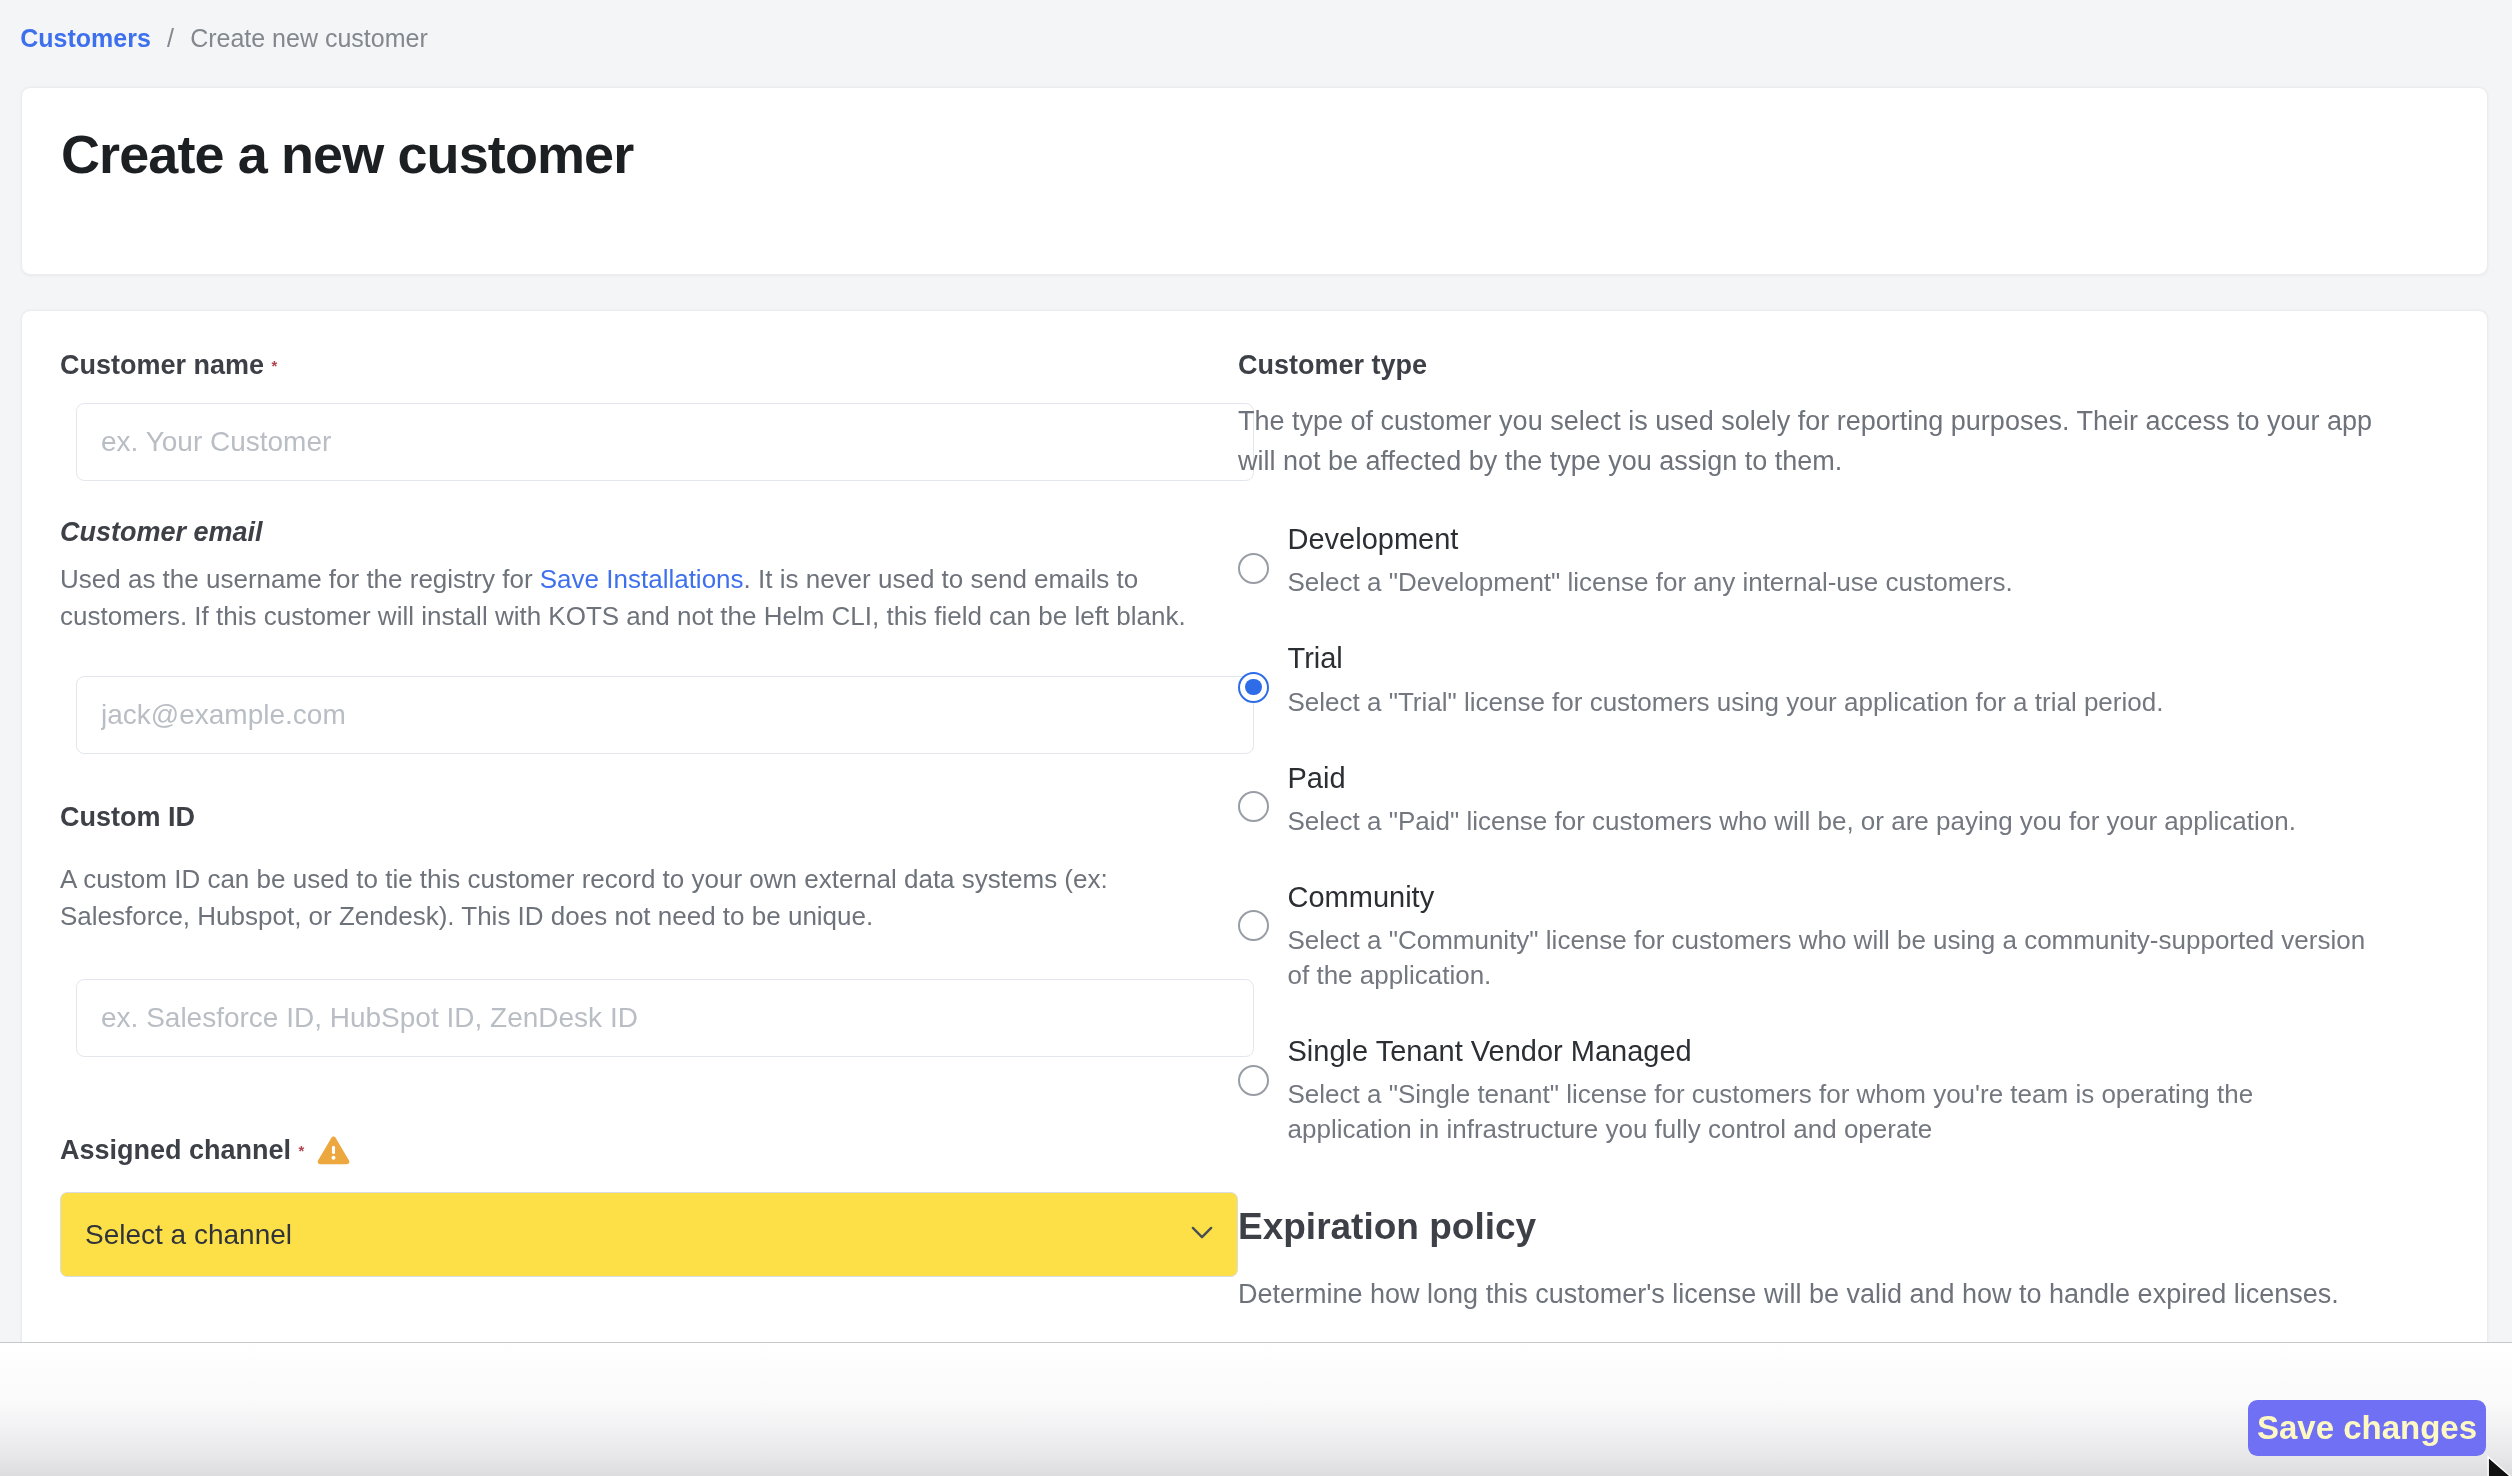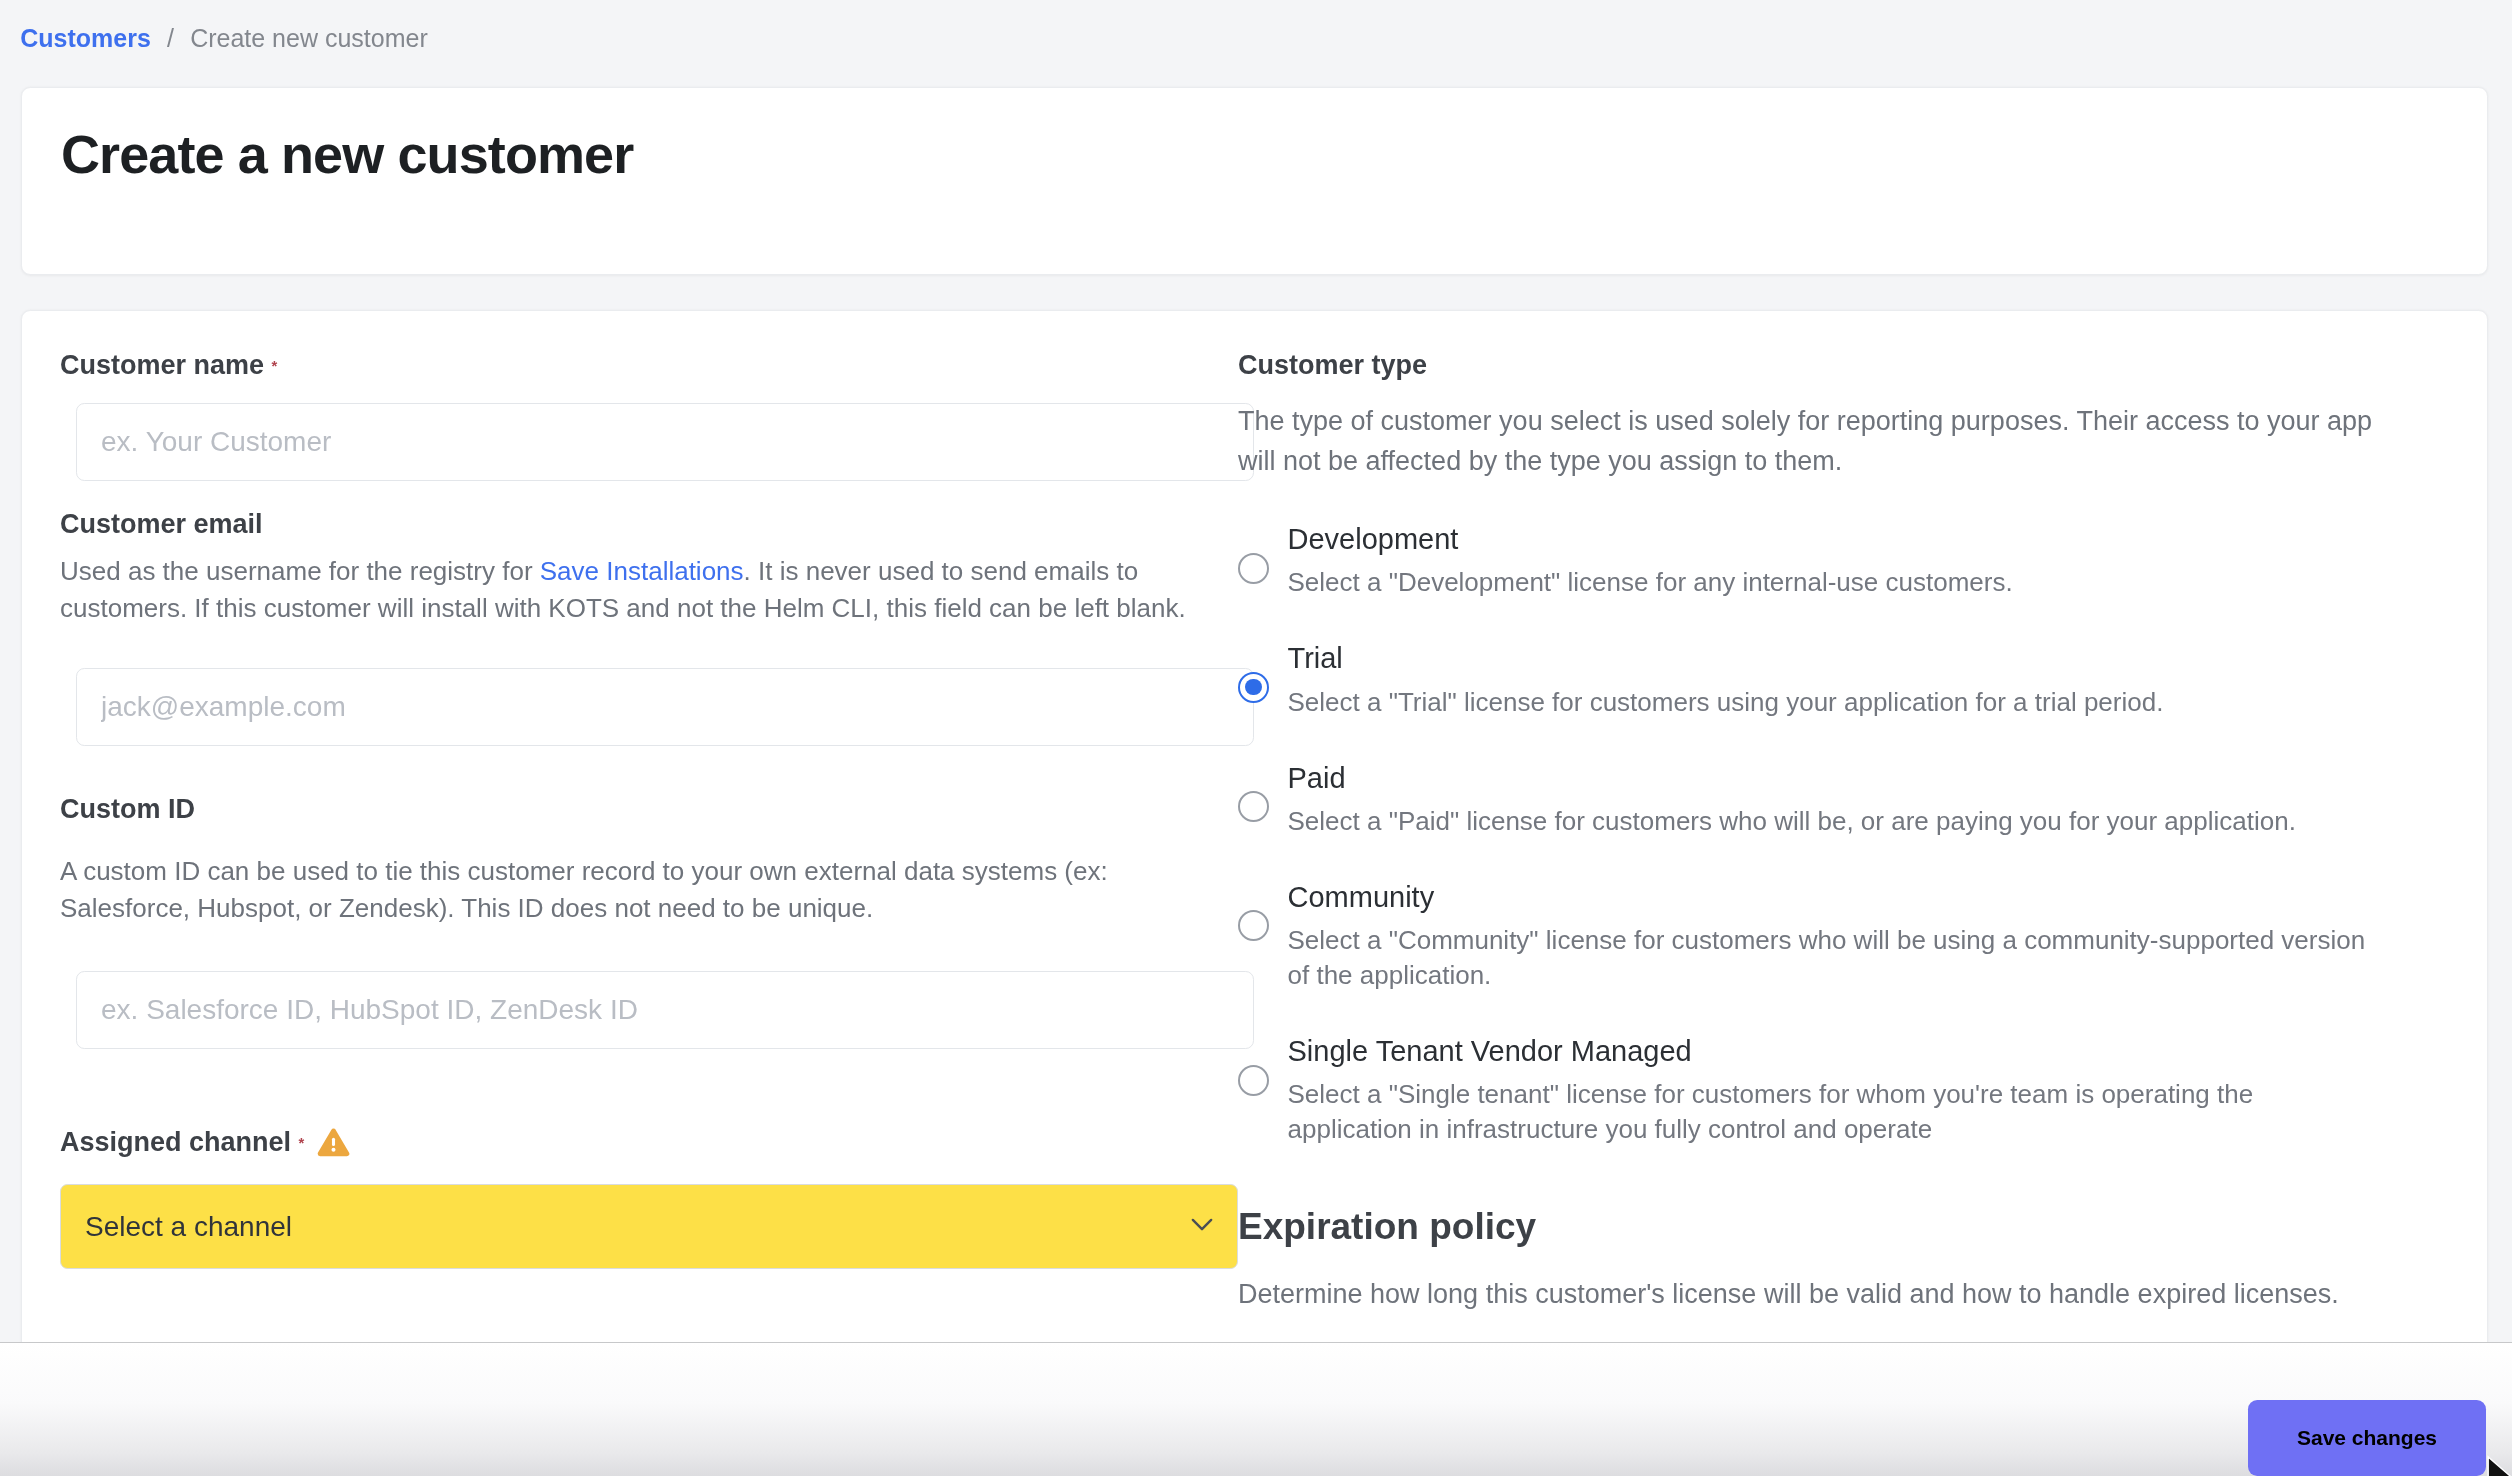--- a/index.html
+++ b/index.html
@@ -82,23 +82,23 @@
   .exp-desc { margin-top:28px; font-size:27px; color:#6e737b; line-height:37px; }
 
   
   .footer {
     position:absolute; left:0; right:0; top:1342px; height:135px;
     border-top:1.8px solid #c7c8ca;
     background:linear-gradient(180deg,#ffffff 0%,#fafafb 45%,#e9e9eb 82%,#dcdcdf 100%);
   }
   .save-button {
     position:absolute; right:26px; top:57px;
-    width:238px; height:76px;
+    width:238px; height:56px;
     background:#6f70f4; border:none; border-radius:9.2px;
-    color:#000000; font-size:21px; font-weight:700; font-family:inherit;
+    color:#fef9c3; font-size:33px; font-weight:700; font-family:inherit;
     cursor:pointer; display:flex; align-items:center; justify-content:center;
   }
   .cursor { position:absolute; left:2486px; top:1455px; }
 </style>
 </head>
 <body>
 
 <div class="page">
 
   <div class="breadcrumb">
@@ -114,21 +114,21 @@
   <div class="card card-form">
 
     <div class="col-left">
 
       <div class="label-row">
         <span class="field-label">Customer name</span>
         <span class="required">*</span>
       </div>
       <input class="text-input" type="text" placeholder="ex. Your Customer" style="">
 
-      <div class="label-row" style="margin-top:28px;">
+      <div class="label-row" style="margin-top:36px;font-style:italic;">
         <span class="field-label">Customer email</span>
       </div>
       <p class="help-text" style="margin-top:13px;">
         <span>Used as the username for the registry for </span><a class="link">Save Installations</a><span>. It is never used to send emails to customers. If this customer will install with KOTS and not the Helm CLI, this field can be left blank.</span>
       </p>
       <input class="text-input" style="margin-top: 41px;" type="text" placeholder="jack@example.com">
 
       <div class="label-row" style="margin-top:48px;">
         <span class="field-label">Custom ID</span>
       </div>

